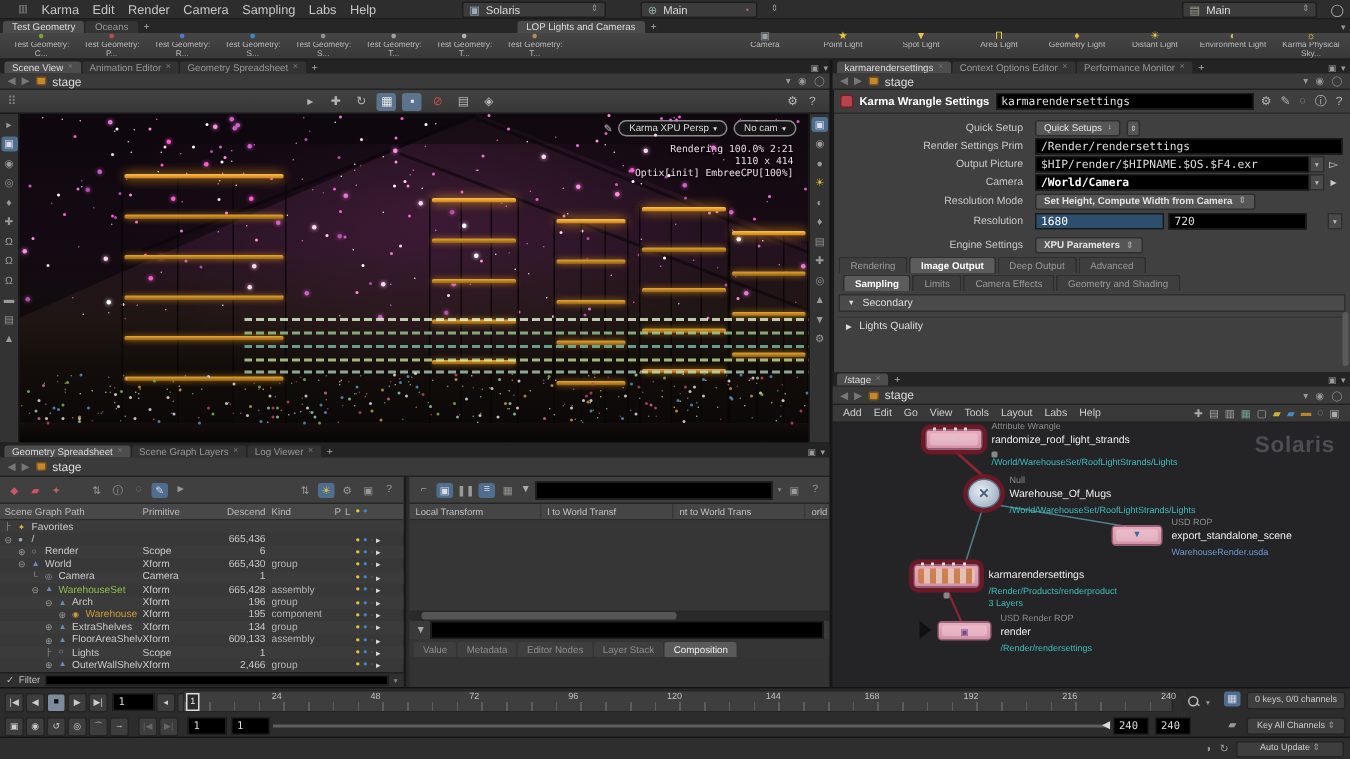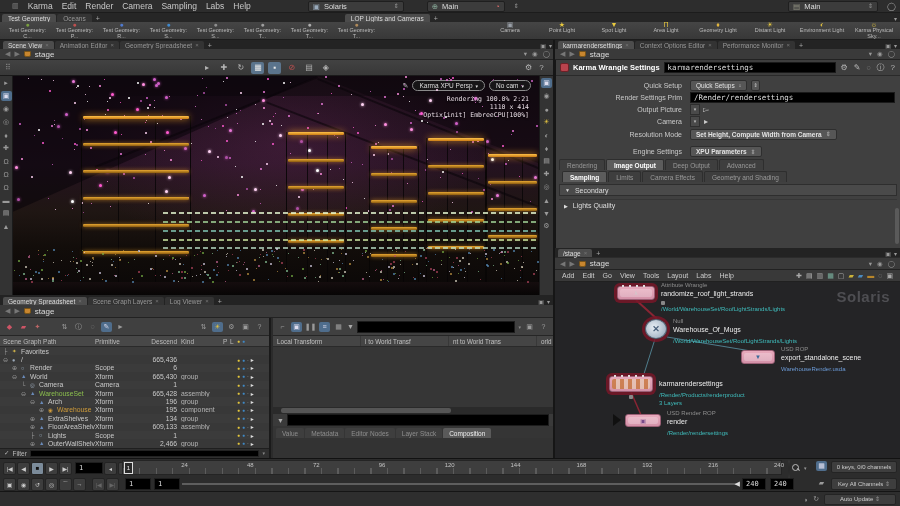--- a/index.html
+++ b/index.html
@@ -1091,34 +1091,42 @@
           <span style="font-size:5px">↓</span>
         </span>
       <span class="karr" style="margin-left:4px">⇕</span>
     </div>
     <div class="krow">
       <span class="klabel">Render Settings Prim</span>
       <span class="kinput" style="flex:1">/Render/rendersettings</span>
     </div>
     <div class="krow">
       <span class="klabel">Output Picture</span>
+      <span class="kinput" style="flex:1">$HIP/render/$HIPNAME.$OS.$F4.exr</span>
       <span class="kdrop">▾</span>
       <span class="kfile">▻</span>
     </div>
     <div class="krow">
       <span class="klabel">Camera</span>
+      <span class="kinput" style="flex:1;color:#fff;font-weight:bold">/World/Camera</span>
       <span class="kdrop">▾</span>
       <span class="kfile">▸</span>
     </div>
     <div class="krow" style="height:14px">
       <span class="klabel">Resolution Mode</span>
       <span class="kbtn" style="font-weight:bold">
           <span>Set Height, Compute Width from Camera</span>
           <span class="spin">⇕</span>
         </span>
+    </div>
+    <div class="krow">
+      <span class="klabel">Resolution</span>
+      <span class="kinput" style="width:86px;background:#2c4f6e;color:#fff">1680</span>
+      <span class="kinput" style="width:92px;margin-left:3px">720</span>
+      <span class="kdrop" style="margin-left:auto">▾</span>
     </div>
     <div class="krow" style="margin-top:4px;height:13px">
       <span class="klabel">Engine Settings</span>
       <span class="kbtn" style="font-weight:bold">
           <span>XPU Parameters</span>
           <span class="spin">⇕</span>
         </span>
     </div>
     <div class="ktabs">
 

